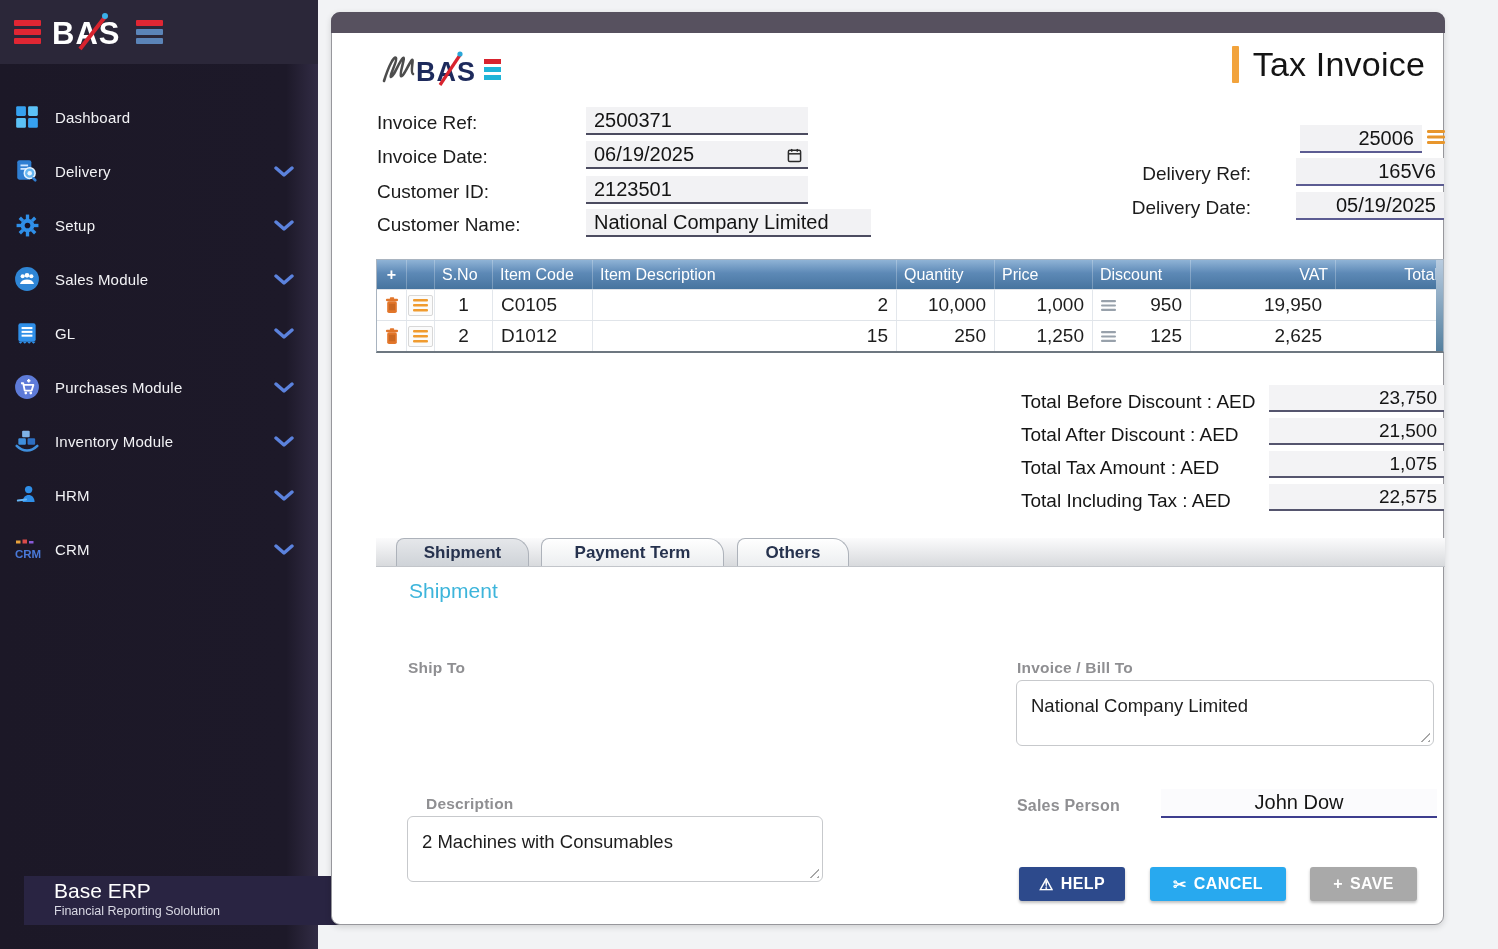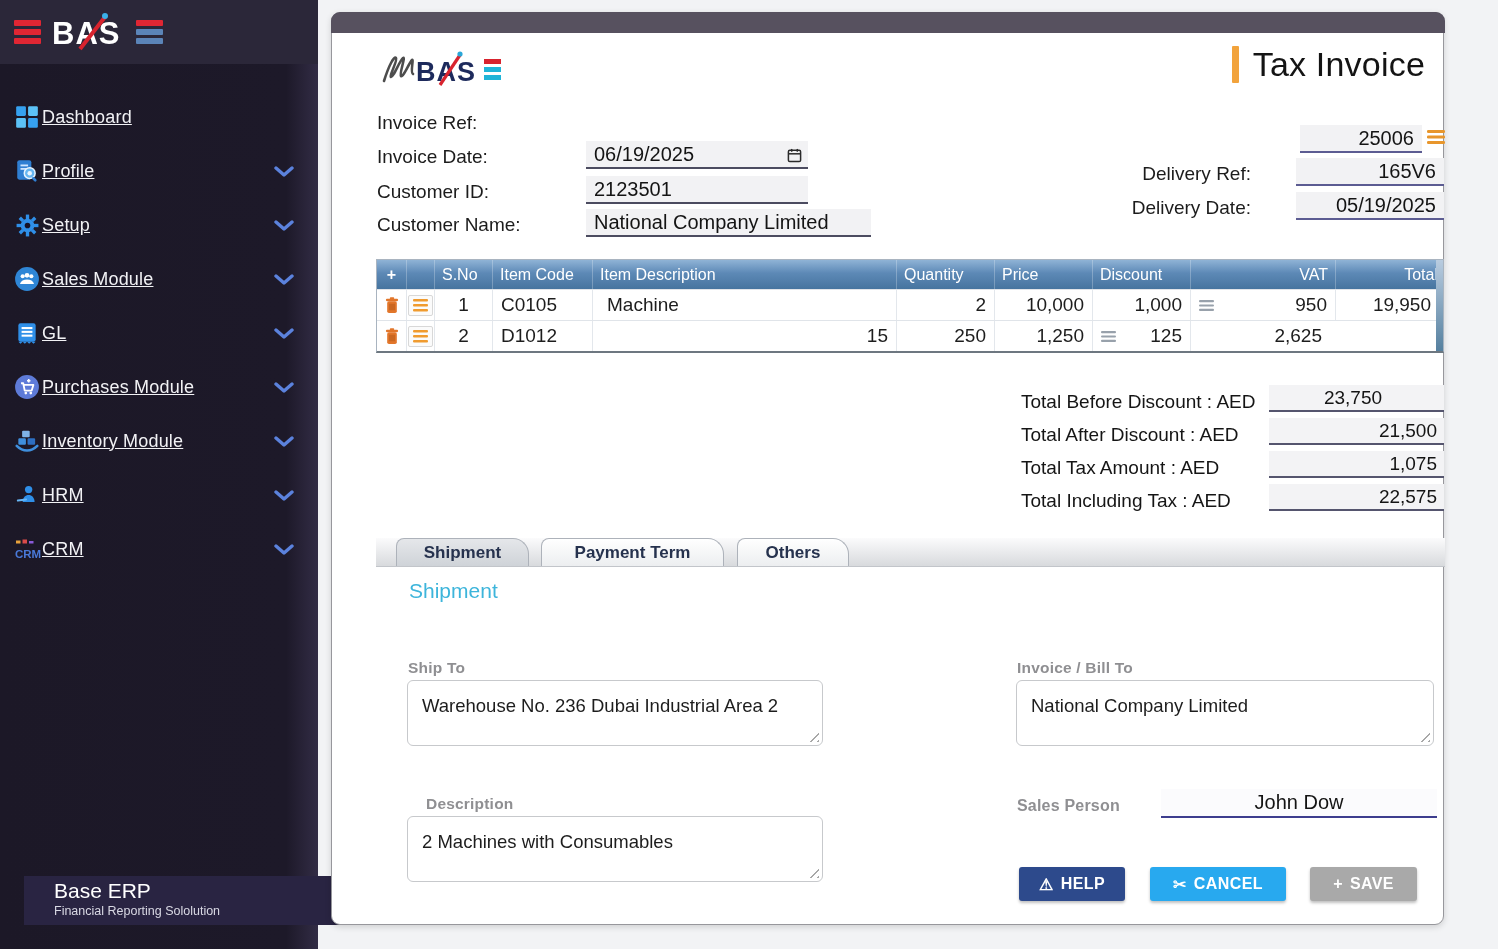--- a/index.html
+++ b/index.html
@@ -7,21 +7,21 @@
   .page { position:relative; width:1498px; height:949px; background:#f2f3f5; }
 
   
   .sidebar { position:absolute; left:0; top:0; width:318px; height:949px;
     background:linear-gradient(90deg,#1c1827 0%,#1d1929 90%,#322c45 100%); z-index:2; }
   .side-logo { position:absolute; left:0; top:0; width:318px; height:64px; background:#2b2739;
     display:flex; align-items:center; padding-left:8px; }
   .menu { position:absolute; left:0; top:90px; width:318px; }
   .mi { height:54px; display:flex; align-items:center; padding:0 24px 0 12px; cursor:pointer; }
   .mi .ic { width:30px; height:27px; display:flex; align-items:center; justify-content:center; flex:0 0 30px; }
-  .mi .ml { color:#f2f2f5; font-size:18px; flex:1; letter-spacing:.2px;text-decoration:underline; }
+  .mi .ml { color:#f2f2f5; font-size:15px; margin-left:13px; flex:1; letter-spacing:.2px; }
   .mi .chev { width:22px; display:flex; justify-content:flex-end; }
   .side-footer { position:absolute; left:0; top:876px; width:318px; height:49px; background:#292442;
     padding:3px 0 0 30px;margin-left:24px; }
   .sf-title { color:#ffffff; font-size:21px; font-weight:400; }
   .sf-sub { color:#d9d9e4; font-size:12.5px; margin-top:1px; }
 
   
   .card { position:absolute; left:331px; top:12px; width:1113px; height:913px; background:#ffffff;
     border:1px solid #97979c; border-radius:9px; box-shadow:0 2px 6px rgba(0,0,0,.15); z-index:3; }
   .card-top { position:absolute; left:-1px; top:-1px; width:1114px; height:21px; background:#57515f;
@@ -136,21 +136,21 @@
         <span class="ic">
           <svg width="26" height="26" viewBox="0 0 24 24">
               <rect x="3" y="2" width="13" height="18" rx="2" fill="#2f7fd3"></rect>
               <rect x="6" y="6" width="7" height="1.7" fill="#cfe6ff"></rect>
               <rect x="6" y="9.2" width="7" height="1.7" fill="#cfe6ff"></rect>
               <circle cx="14.5" cy="14" r="5" fill="#66b6f2" stroke="#e8f4ff" stroke-width="1.4"></circle>
               <circle cx="14.5" cy="14" r="2.1" fill="#eaf5ff"></circle>
               <rect x="17.8" y="17" width="5" height="2.4" rx="1.2" transform="rotate(45 17.8 17)" fill="#2f7fd3"></rect>
             </svg>
         </span>
-        <span class="ml">Profile</span>
+        <span class="ml">Delivery</span>
         <span class="chev">
           <svg width="20" height="11" viewBox="0 0 20 11">
               <path d="M2 2l8 7 8-7" stroke="#5b82dd" stroke-width="3.4" fill="none" stroke-linecap="round" stroke-linejoin="round"></path>
             </svg>
         </span>
       </div>
       <div class="mi">
         <span class="ic">
           <svg width="25" height="25" viewBox="0 0 24 24">
               <g stroke="#2f8fe8" stroke-width="3.2">
@@ -294,20 +294,21 @@
         <rect x="108" y="32" width="17" height="5" fill="#1fb4d8"></rect>
       </svg>
     </div>
 
     <div class="title-wrap">
       <span class="tbar"></span>
       <span class="title-text">Tax Invoice</span>
     </div>
 
     <div class="flabel" style="left:45px;top:96px;">Invoice Ref:</div>
+    <input class="uinput" style="left: 254px; top: 94px; width: 222px;" value="2500371">
 
     <div class="flabel" style="left:45px;top:130px;">Invoice Date:</div>
     <input class="uinput" style="left: 254px; top: 128px; width: 222px;" value="06/19/2025">
     <svg class="cal" style="left:455px;top:135px;" width="15" height="15" viewBox="0 0 16 16">
         <rect x="1.5" y="2.5" width="13" height="12" rx="1.5" fill="none" stroke="#2b2b2b" stroke-width="1.6"></rect>
         <line x1="1.5" y1="6.2" x2="14.5" y2="6.2" stroke="#2b2b2b" stroke-width="1.6"></line>
         <line x1="5" y1="1" x2="5" y2="4" stroke="#2b2b2b" stroke-width="1.6"></line>
         <line x1="11" y1="1" x2="11" y2="4" stroke="#2b2b2b" stroke-width="1.6"></line>
       </svg>
 
@@ -360,21 +361,20 @@
         </div>
         <div class="iconcell">
           <span class="gripbox"><svg width="15" height="13">
                 <rect y="0" width="15" height="2.6" rx="1" fill="#f09b2f"></rect>
                 <rect y="5" width="15" height="2.6" rx="1" fill="#f09b2f"></rect>
                 <rect y="10" width="15" height="2.6" rx="1" fill="#f09b2f"></rect>
               </svg></span>
         </div>
         <div class="cell-center">1</div>
         <div>C0105</div>
-        <div style="padding-left:14px;">Machine</div>
         <div class="cell-num">2</div>
         <div class="cell-num">10,000</div>
         <div class="cell-num">1,000</div>
         <div class="vatcell">
           <span><svg width="15" height="11">
                 <rect y="0" width="15" height="2.2" rx="1" fill="#98a1ab"></rect>
                 <rect y="4.4" width="15" height="2.2" rx="1" fill="#98a1ab"></rect>
                 <rect y="8.8" width="15" height="2.2" rx="1" fill="#98a1ab"></rect>
               </svg></span>
           <span>950</span>
@@ -411,41 +411,37 @@
                 <rect y="4.4" width="15" height="2.2" rx="1" fill="#98a1ab"></rect>
                 <rect y="8.8" width="15" height="2.2" rx="1" fill="#98a1ab"></rect>
               </svg></span>
           <span>125</span>
         </div>
         <div class="cell-num" style="border-right:none;padding-right:14px;">2,625</div>
       </div>
     </div>
 
     <div class="totlabel" style="top:375px;">Total Before Discount : AED</div>
-    <input class="totinput" style="top: 372px; text-align: center;" value="23,750">
+    <input class="totinput" style="top: 372px;" value="23,750">
     <div class="totlabel" style="top:408px;">Total After Discount : AED</div>
     <input class="totinput" style="top: 405px;" value="21,500">
     <div class="totlabel" style="top:441px;">Total Tax Amount : AED</div>
     <input class="totinput" style="top: 438px;" value="1,075">
     <div class="totlabel" style="top:474px;">Total Including Tax : AED</div>
     <input class="totinput" style="top: 471px;" value="22,575">
 
     <div class="tabbar">
       <div class="tab active" style="left:20px;width:133px;">Shipment</div>
       <div class="tab" style="left:165px;width:183px;">Payment Term</div>
       <div class="tab" style="left:361px;width:112px;">Others</div>
     </div>
 
     <div class="sec-title">Shipment</div>
 
     <div class="glabel" style="left:76px;top:646px;">Ship To</div>
-    <div class="tawrap" style="left:75px;top:667px;width:416px;height:66px;">
-      <textarea class="tarea" style="">Warehouse No. 236 Dubai Industrial Area 2</textarea>
-      <span class="rhandle"></span>
-    </div>
 
     <div class="glabel" style="left:685px;top:646px;">Invoice / Bill To</div>
     <div class="tawrap" style="left:684px;top:667px;width:418px;height:66px;">
       <textarea class="tarea" style="">National Company Limited</textarea>
       <span class="rhandle"></span>
     </div>
 
     <div class="glabel" style="left:84px;top:782px;margin-left:10px;">Description</div>
     <div class="tawrap" style="left:75px;top:803px;width:416px;height:66px;">
       <textarea class="tarea" style="">2 Machines with Consumables</textarea>

